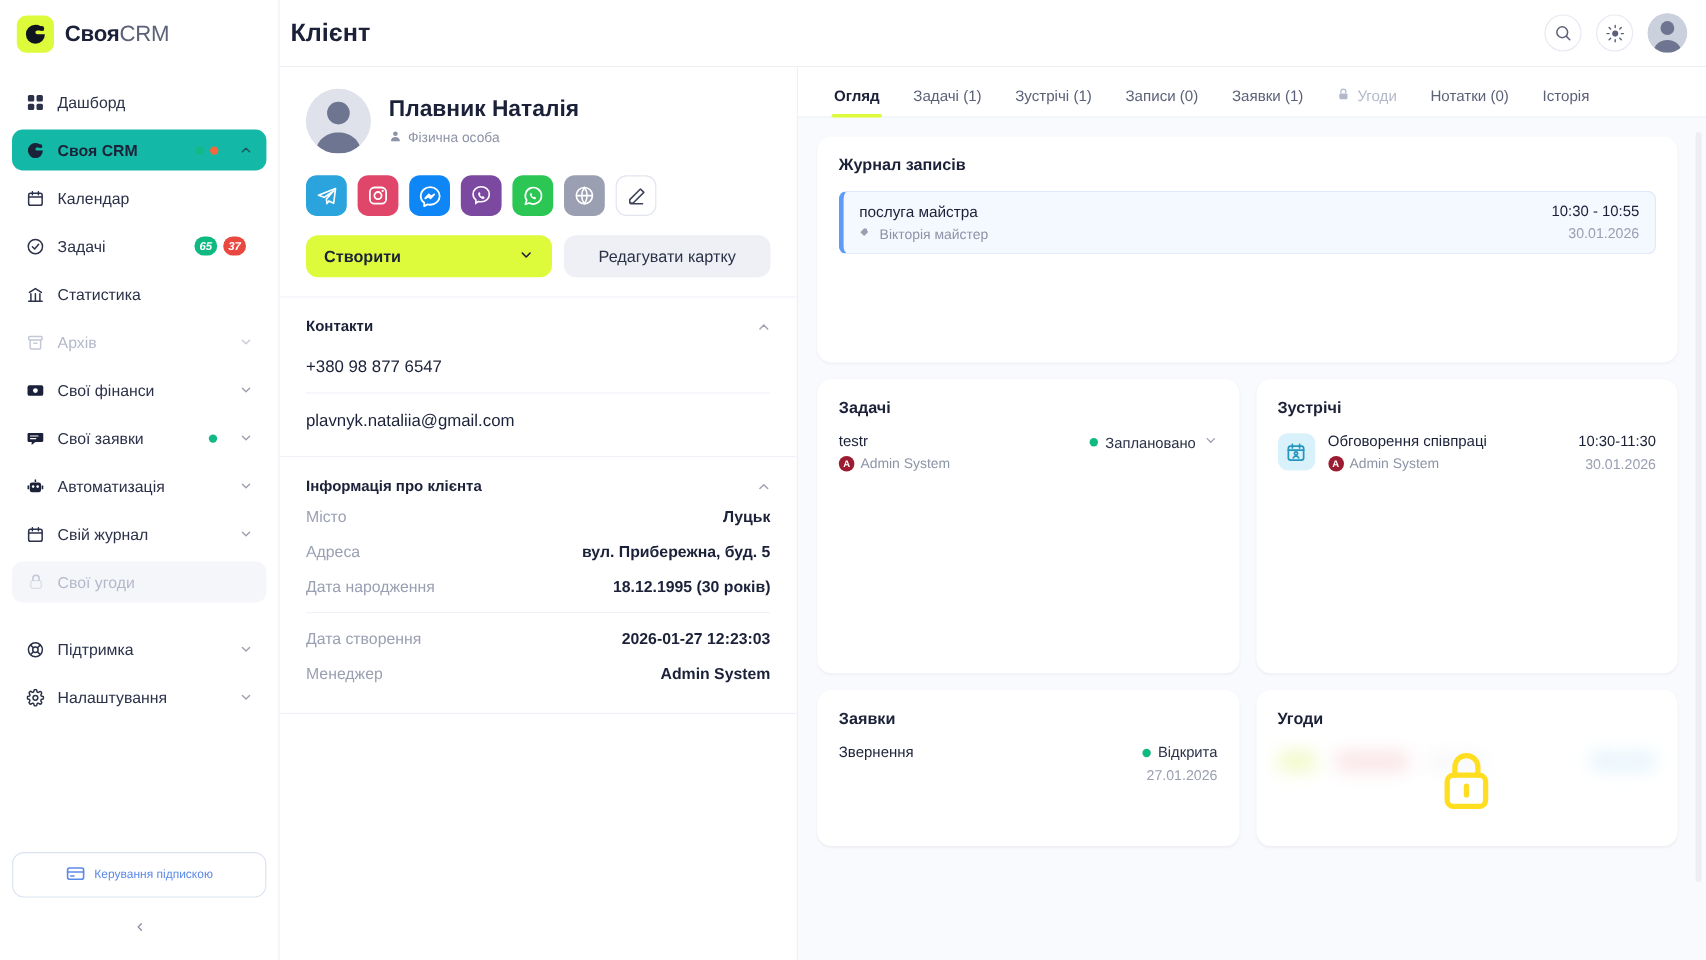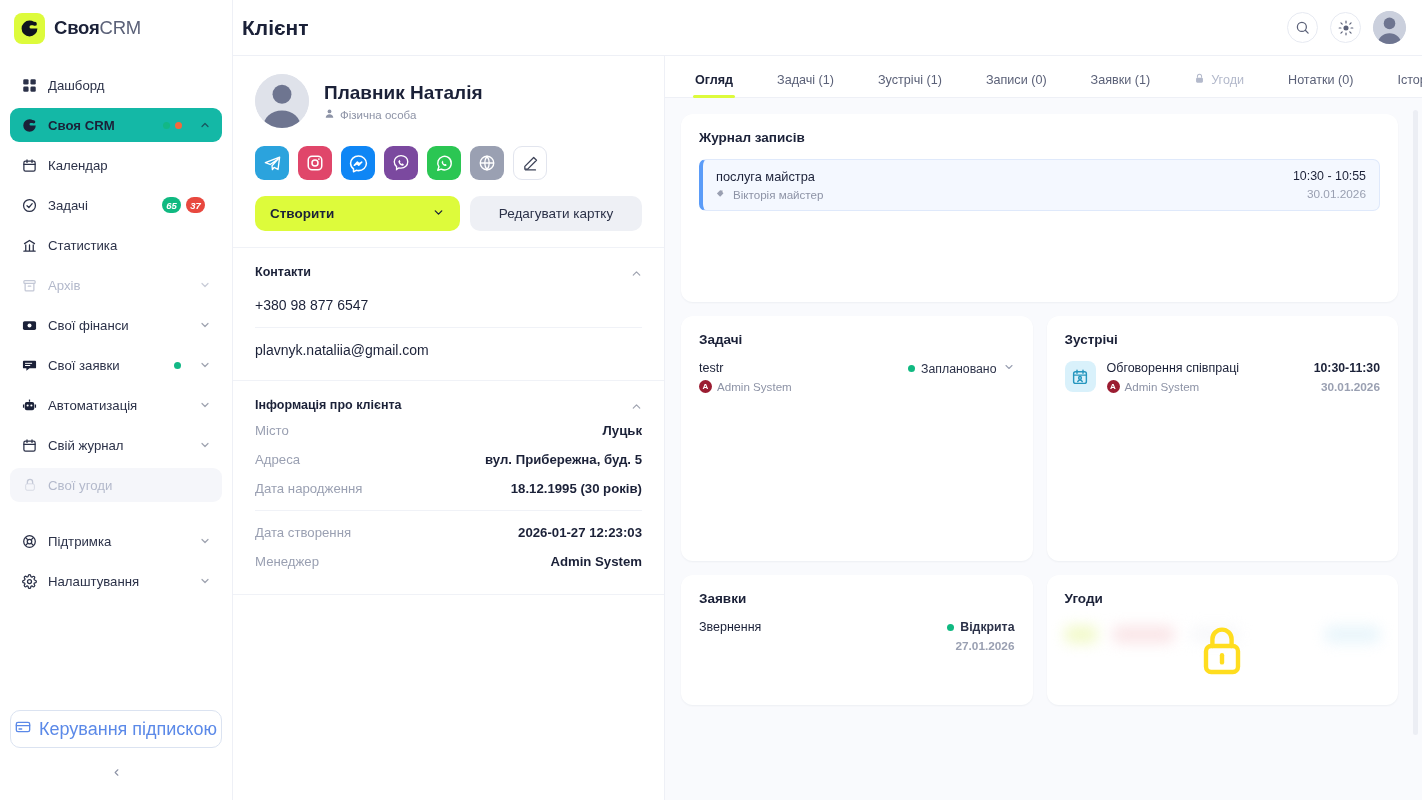--- a/index.html
+++ b/index.html
@@ -58,21 +58,21 @@
     justify-content: center; padding: 0 4px;
   }
   .badge.green { background: #10b981; }
   .badge.red { background: #e8483f; }
 
   .nav-gap { height: 16px; }
 
   .sidebar-bottom { padding: 0 10px 8px 10px; }
   .sub-btn {
     height: 38px; width: 100%; border: 1px solid #dbe3f1; border-radius: 10px;
-    background: #fff; color: #5b89e8; font-size: 18px; display: flex;
+    background: #fff; color: #5b89e8; font-size: 10px; display: flex;
     align-items: center; justify-content: center; gap: 8px; cursor: pointer;
     margin-top: 8px;
   }
   .collapse-row { display: flex; justify-content: center; padding: 14px 0 10px 0; }
   .collapse-btn {
     width: 20px; height: 20px; border-radius: 50%; display: flex;
     align-items: center; justify-content: center; cursor: pointer; color:#8d93a6;
   }
 
   
@@ -141,21 +141,21 @@
   .contact-line:last-child { border-bottom: none; padding-bottom: 4px; }
   .info-row { display: flex; justify-content: space-between; align-items: baseline; padding: 7px 0; gap: 14px; }
   .info-k { font-size: 13.2px; color: #9aa0b2; white-space: nowrap; }
   .info-v { font-size: 13.2px; color: #1b2138; font-weight: bold; text-align: right; }
   .info-div { height: 1px; background: #f0f2f7; margin: 7px 0; }
 
   
   .main { flex: 1 1 auto; min-width: 0; display: flex; flex-direction: column; background:#f9fafd; position: relative; }
   .tabs {
     height: 42px; background: #fff; display: flex; align-items: flex-end;
-    gap: 16px; padding: 0 16px; border-bottom: 1px solid #eef0f6; flex: 0 0 42px;
+    gap: 0; padding: 0 16px; border-bottom: 1px solid #eef0f6; flex: 0 0 42px;
   }
   .tab {
     font-size: 12.6px; color: #5b6178; padding: 0 14px 10px 14px; cursor: pointer;
     position: relative; white-space: nowrap; display: flex; align-items: center; gap: 6px;
   }
   .tab.active { color: #1b2138; font-weight: bold; }
   .tab.active::after {
     content: ""; position: absolute; left: 12px; right: 12px; bottom: -1px;
     height: 3px; background: #ddfb3b; border-radius: 2px;
   }
@@ -189,21 +189,21 @@
     width: 13px; height: 13px; border-radius: 50%; background: #9b1c31; color: #fff;
     font-size: 8px; display: flex; align-items: center; justify-content: center; font-weight: bold;
   }
   .status-pill { display: flex; align-items: center; gap: 6px; font-size: 12.3px; color: #2b3148; cursor:pointer; }
   .st-dot { width: 7px; height: 7px; border-radius: 50%; background: #10b981; }
   .meet-icon {
     width: 31px; height: 31px; border-radius: 8px; background: #d9f1fb;
     display: flex; align-items: center; justify-content: center; flex: 0 0 31px;
   }
   .meet-left { display: flex; gap: 11px; align-items: flex-start; }
-  .t-right { text-align: right; font-weight: bold; }
+  .t-right { text-align: right; }
   .t-time { font-size: 12.3px; color: #1b2138; }
   .t-date { font-size: 11.8px; color: #9aa0b2; margin-top: 5px; }
 
   .locked-body { position: relative; height: 62px; }
   .blur-row { display: flex; gap: 16px; align-items: center; filter: blur(7px); opacity: .55; padding-top: 6px;}
   .blur-chip { height: 17px; border-radius: 5px; }
   .lock-overlay { position: absolute; left: 50%; top: 4px; transform: translateX(-50%); }
 
   .scroll-track {
     position: absolute; right: 4px; top: 54px; width: 5px; height: 625px;

